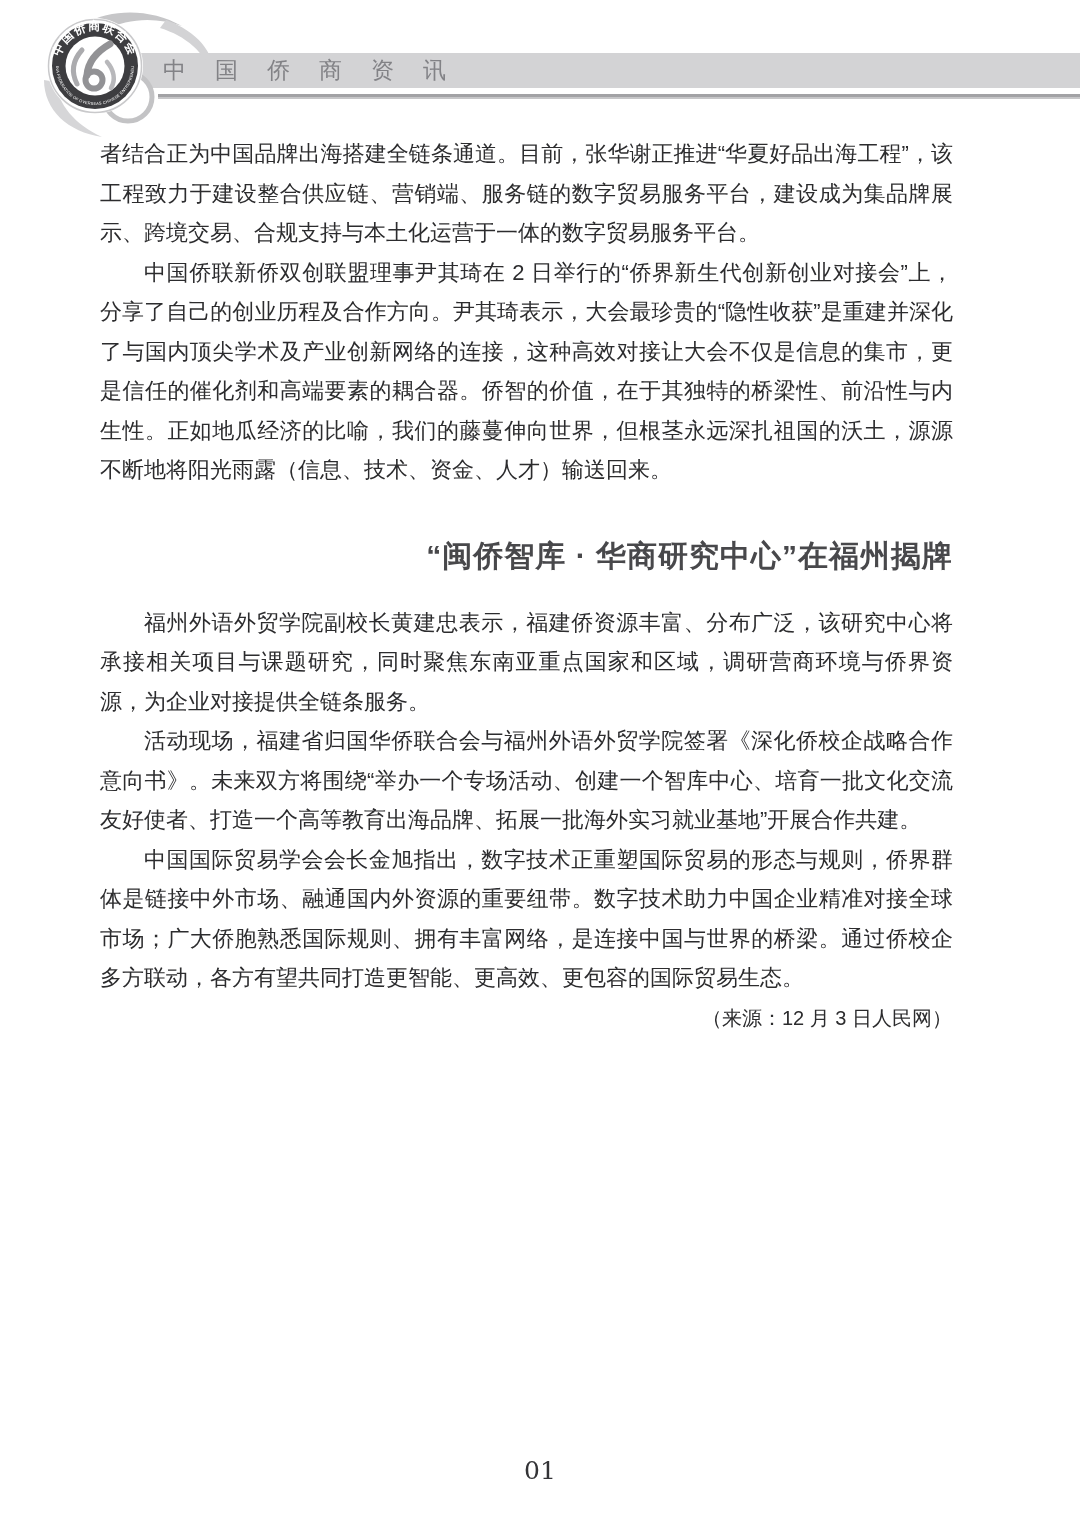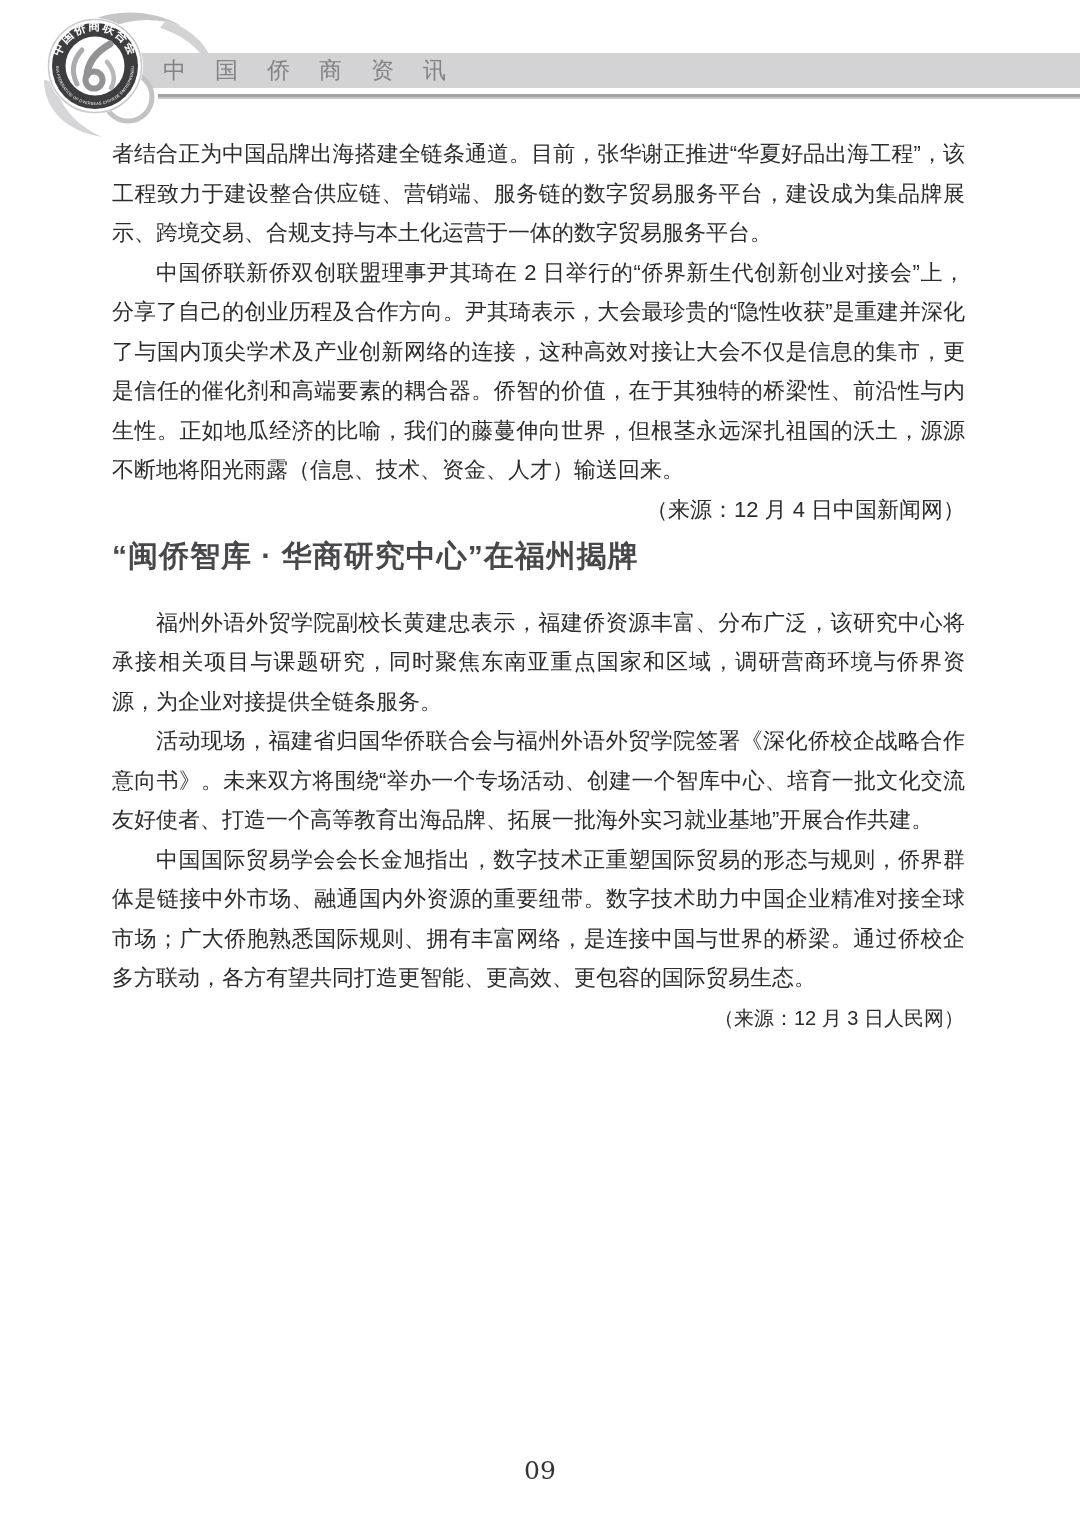--- a/index.html
+++ b/index.html
@@ -39,21 +39,21 @@
   }
   .logo-svg {
     position: absolute;
     left: 18px; top: 0;
     z-index: 3;
   }
 
   
   .content {
     position: absolute;
-    left: 112px; top: 134px;
+    left: 100px; top: 134px;
     width: 853px;
     color: #2c2c2e;
   }
   .body-text {
     margin: 0;
     font-size: 22px;
     line-height: 39.5px;
     text-align: justify;
     text-indent: 2em;
     color: #2c2c2e;
@@ -65,21 +65,21 @@
     font-size: 20px;
     line-height: 39.5px;
     text-align: right;
     color: #2c2c2e;
   }
   .headline {
     margin: 45px 0 26px 0;
     font-size: 30px;
     line-height: 42px;
     font-weight: bold;
-    text-align: left;
+    text-align: right;
     color: #48484b;
     letter-spacing: 1px;
   }
   .headline.second { margin: 32px 0 16px 0; }
 
   
   .page-number {
     position: absolute;
     left: 0; right: 0; top: 1456px;
     text-align: center;
@@ -131,30 +131,29 @@
       </g>
     </svg>
   </div>
 
   <div class="content">
 
     <section>
       <p class="body-text no-indent">者结合正为中国品牌出海搭建全链条通道。目前，张华谢正推进“华夏好品出海工程”，该工程致力于建设整合供应链、营销端、服务链的数字贸易服务平台，建设成为集品牌展示、跨境交易、合规支持与本土化运营于一体的数字贸易服务平台。</p>
       <p class="body-text">
         <span>中国侨联新侨双创联盟理事尹其琦在 2 日举行的“侨界新生代创新创业对接会”上，分享了自己的创业历程及合作方向。尹其琦表示，大会最珍贵的“隐性收获”是重建并深化了与国内顶尖学术及产业创新网络的连接，这种高效对接让大会不仅是信息的集市，更是信任的催化剂和高端要素的耦合器。侨智的价值，在于其独特的桥梁性、前沿性与内生性。正如地瓜经济的比喻，我们的藤蔓伸向世界，但根茎永远深扎祖国的沃土，源源不断地将阳光雨露（信息、技术、资金、人才）输送回来。</span>
-        <span class="inline-source">（来源：12 月 4 日中国新闻网）</span>
       </p>
     </section>
 
     <section>
       <h1 class="headline">“闽侨智库 · 华商研究中心”在福州揭牌</h1>
       <p class="body-text">福州外语外贸学院副校长黄建忠表示，福建侨资源丰富、分布广泛，该研究中心将承接相关项目与课题研究，同时聚焦东南亚重点国家和区域，调研营商环境与侨界资源，为企业对接提供全链条服务。</p>
       <p class="body-text">活动现场，福建省归国华侨联合会与福州外语外贸学院签署《深化侨校企战略合作意向书》。未来双方将围绕“举办一个专场活动、创建一个智库中心、培育一批文化交流友好使者、打造一个高等教育出海品牌、拓展一批海外实习就业基地”开展合作共建。</p>
       <p class="body-text">中国国际贸易学会会长金旭指出，数字技术正重塑国际贸易的形态与规则，侨界群体是链接中外市场、融通国内外资源的重要纽带。数字技术助力中国企业精准对接全球市场；广大侨胞熟悉国际规则、拥有丰富网络，是连接中国与世界的桥梁。通过侨校企多方联动，各方有望共同打造更智能、更高效、更包容的国际贸易生态。</p>
       <p class="source-line">（来源：12 月 3 日人民网）</p>
     </section>
 
 
   </div>
 
-  <div class="page-number">09</div>
+  <div class="page-number">01</div>
 
 </div>
 
 </body></html>

